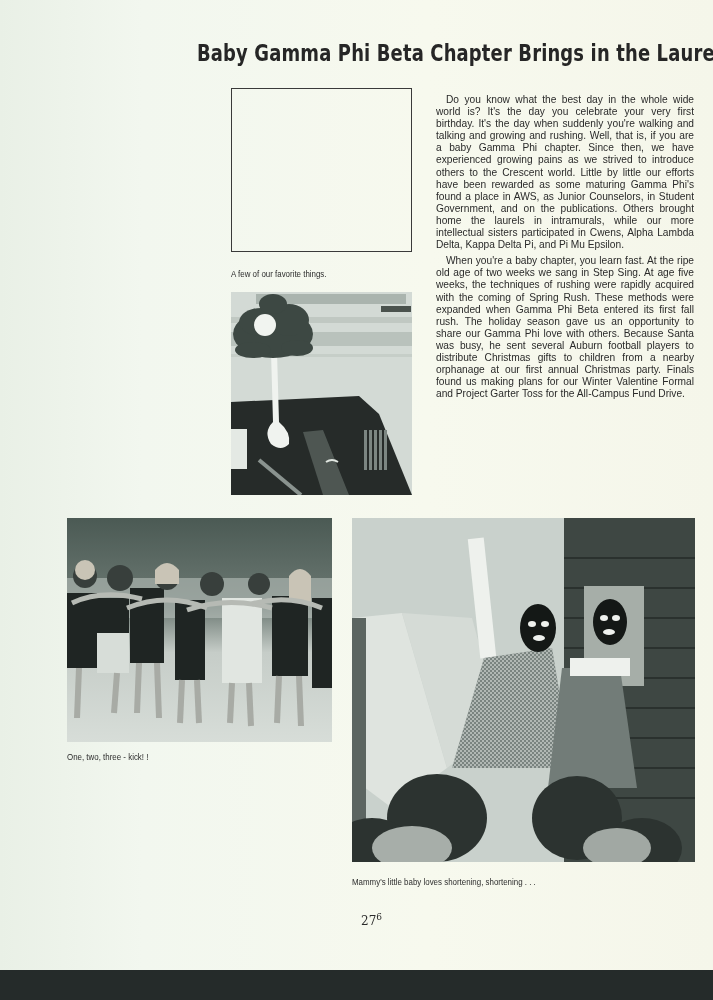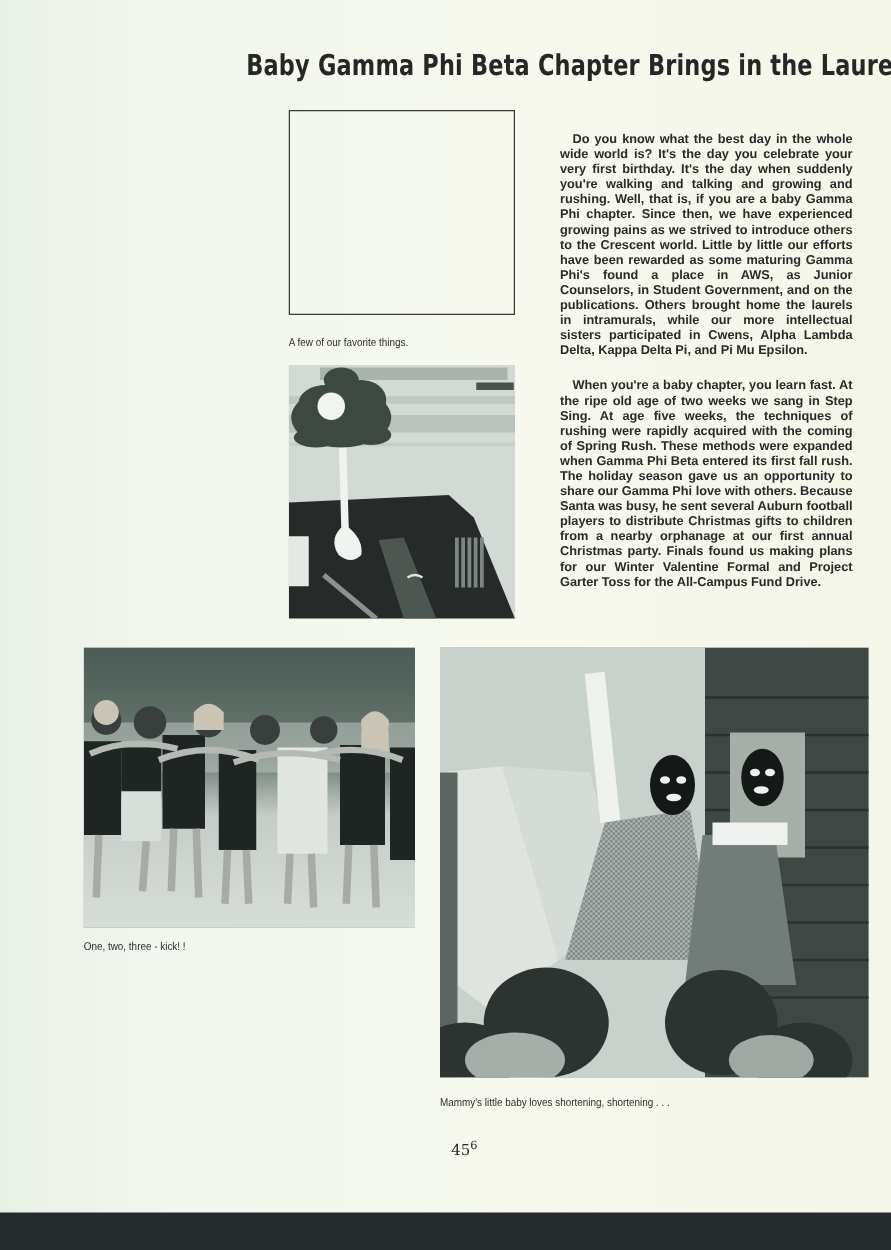--- a/index.html
+++ b/index.html
@@ -21,21 +21,21 @@
     border: 1.5px solid #3a3a3a; box-sizing: border-box;
   }
   .caption {
     position: absolute; font-size: 9px; color: #2d2d2d; white-space: nowrap;
     transform: scaleX(0.88); transform-origin: left top;
   }
   .body-text {
     position: absolute; left: 432px; top: 90px; width: 266px;
     font-size: 10.2px; line-height: 12.1px; color: #2a2a2a; text-align: justify;
   }
-  .body-text p { margin: 16px; text-indent: 10px; font-weight: bold; }
+  .body-text p { margin: 4px; text-indent: 10px; }
   .photo { position: absolute; overflow: hidden; background: #9aa49e; }
   .pagenum {
     position: absolute; left: 361px; top: 912px;
     font-family: "DejaVu Serif", serif; font-size: 12px; color: #2a2a2a;
   }
   .pagenum sup { font-size: 9px; }
   .bottom-bar {
     position: absolute; left: 0; top: 970px; width: 713px; height: 30px;
     background: #252b2a;
   }
@@ -203,16 +203,16 @@
       <defs>
         <pattern id="check" width="4" height="4" patternUnits="userSpaceOnUse">
           <rect width="2" height="2" fill="#e7ebe7"></rect>
           <rect x="2" y="2" width="2" height="2" fill="#e7ebe7"></rect>
         </pattern>
       </defs>
     </svg>
   </div>
   <div class="caption" style="left:352px; top:877px;">Mammy's little baby loves shortening, shortening . . .</div>
 
-  <div class="pagenum"><span>45</span><sup>6</sup></div>
+  <div class="pagenum"><span>27</span><sup>6</sup></div>
 
   <div class="bottom-bar"></div>
 </div>
 
 </body></html>

